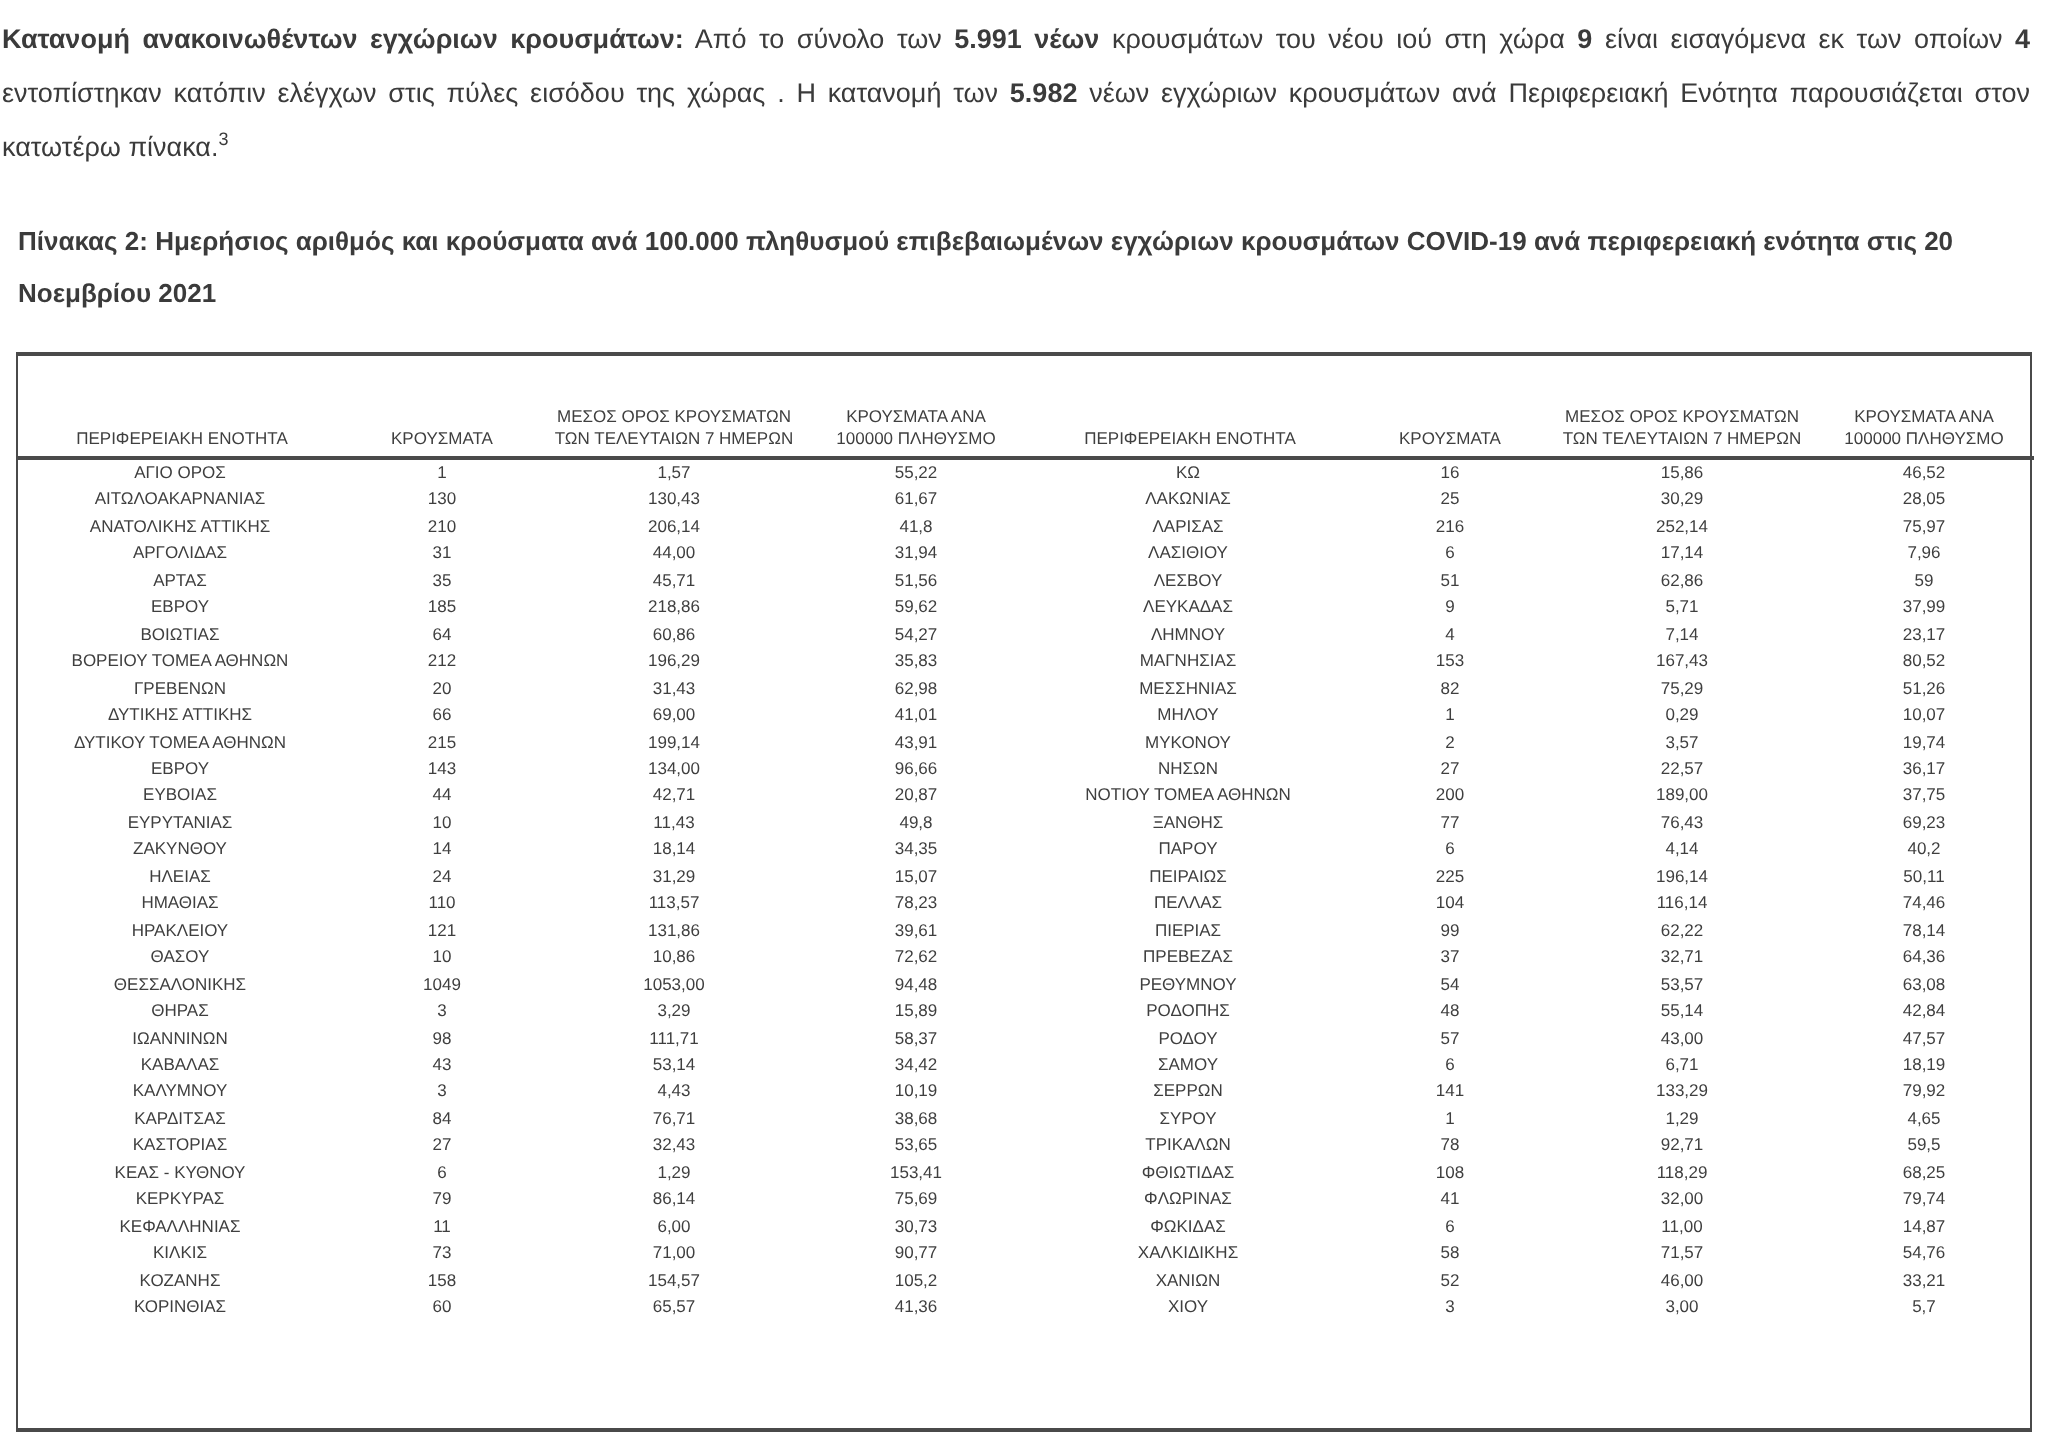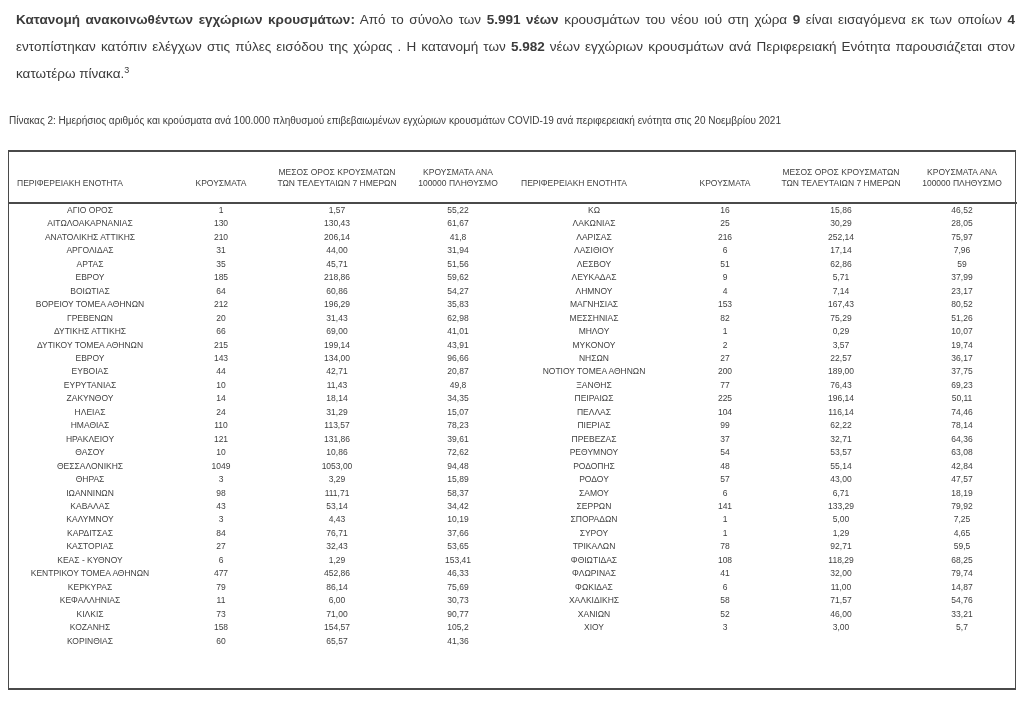--- a/index.html
+++ b/index.html
@@ -4,50 +4,50 @@
 <style>
   * { box-sizing: border-box; }
   html, body { margin:0; padding:0; }
   body {
     width:1024px; height:719px; overflow:hidden;
     background:#ffffff;
     font-family:"Liberation Sans", sans-serif;
     color:#3b3b3b;
   }
   .intro {
-    margin:6px 9px 0 16px;
+    margin:6px 9px 0 1px;
     font-size:13.5px; line-height:27px;
     text-align:justify;
   }
   .intro .b { font-weight:bold; }
   .intro sup { font-size:9px; line-height:0; }
   .caption {
     margin:21px 9px 0 9px;
-    font-size:10px; line-height:26px;
+    font-size:13px; line-height:26px;font-weight:bold;
   }
   .tablewrap {
     margin:16px 8px 0 8px;
     border:1px solid #4a4a4a;
     border-top-width:2px;
     border-bottom-width:2px;
     display:flex;
     height:540px;
     align-items:flex-start;
     background:#fff;
   }
   table.half {
     border-collapse:collapse; table-layout:fixed;
     width:504px; font-size:8.5px; color:#3f3f3f;
   }
   table.half th {
     font-weight:normal; vertical-align:bottom; text-align:center;
-    height:51px; padding:2px 6px 13px; line-height:1.3;
+    height:51px; padding:2px 6px 3px; line-height:1.3;
     border-bottom:2px solid #4a4a4a;
   }
-  table.half th.c0 { text-align:left; padding-left:8px; }
+  table.half th.c0 { text-align:center; padding-left:8px; }
   table.half td {
     text-align:center; padding:0 2px;
     height:13.45px; line-height:13.45px;
     white-space:nowrap; overflow:hidden;
   }
   .col-region { width:162px; }
   .col-cases  { width:100px; }
   .col-avg    { width:132px; }
   .col-per    { width:110px; }
 </style>
@@ -216,39 +216,33 @@
         <tr>
           <td>ΚΑΛΥΜΝΟΥ</td>
           <td>3</td>
           <td>4,43</td>
           <td>10,19</td>
         </tr>
         <tr>
           <td>ΚΑΡΔΙΤΣΑΣ</td>
           <td>84</td>
           <td>76,71</td>
-          <td>37,66</td>
+          <td>38,68</td>
         </tr>
         <tr>
           <td>ΚΑΣΤΟΡΙΑΣ</td>
           <td>27</td>
           <td>32,43</td>
           <td>53,65</td>
         </tr>
         <tr>
           <td>ΚΕΑΣ - ΚΥΘΝΟΥ</td>
           <td>6</td>
           <td>1,29</td>
           <td>153,41</td>
-        </tr>
-        <tr>
-          <td>ΚΕΝΤΡΙΚΟΥ ΤΟΜΕΑ ΑΘΗΝΩΝ</td>
-          <td>477</td>
-          <td>452,86</td>
-          <td>46,33</td>
         </tr>
         <tr>
           <td>ΚΕΡΚΥΡΑΣ</td>
           <td>79</td>
           <td>86,14</td>
           <td>75,69</td>
         </tr>
         <tr>
           <td>ΚΕΦΑΛΛΗΝΙΑΣ</td>
           <td>11</td>
@@ -369,20 +363,26 @@
           <td>189,00</td>
           <td>37,75</td>
         </tr>
         <tr>
           <td>ΞΑΝΘΗΣ</td>
           <td>77</td>
           <td>76,43</td>
           <td>69,23</td>
         </tr>
         <tr>
+          <td>ΠΑΡΟΥ</td>
+          <td>6</td>
+          <td>4,14</td>
+          <td>40,2</td>
+        </tr>
+        <tr>
           <td>ΠΕΙΡΑΙΩΣ</td>
           <td>225</td>
           <td>196,14</td>
           <td>50,11</td>
         </tr>
         <tr>
           <td>ΠΕΛΛΑΣ</td>
           <td>104</td>
           <td>116,14</td>
           <td>74,46</td>
@@ -421,26 +421,20 @@
           <td>ΣΑΜΟΥ</td>
           <td>6</td>
           <td>6,71</td>
           <td>18,19</td>
         </tr>
         <tr>
           <td>ΣΕΡΡΩΝ</td>
           <td>141</td>
           <td>133,29</td>
           <td>79,92</td>
-        </tr>
-        <tr>
-          <td>ΣΠΟΡΑΔΩΝ</td>
-          <td>1</td>
-          <td>5,00</td>
-          <td>7,25</td>
         </tr>
         <tr>
           <td>ΣΥΡΟΥ</td>
           <td>1</td>
           <td>1,29</td>
           <td>4,65</td>
         </tr>
         <tr>
           <td>ΤΡΙΚΑΛΩΝ</td>
           <td>78</td>

